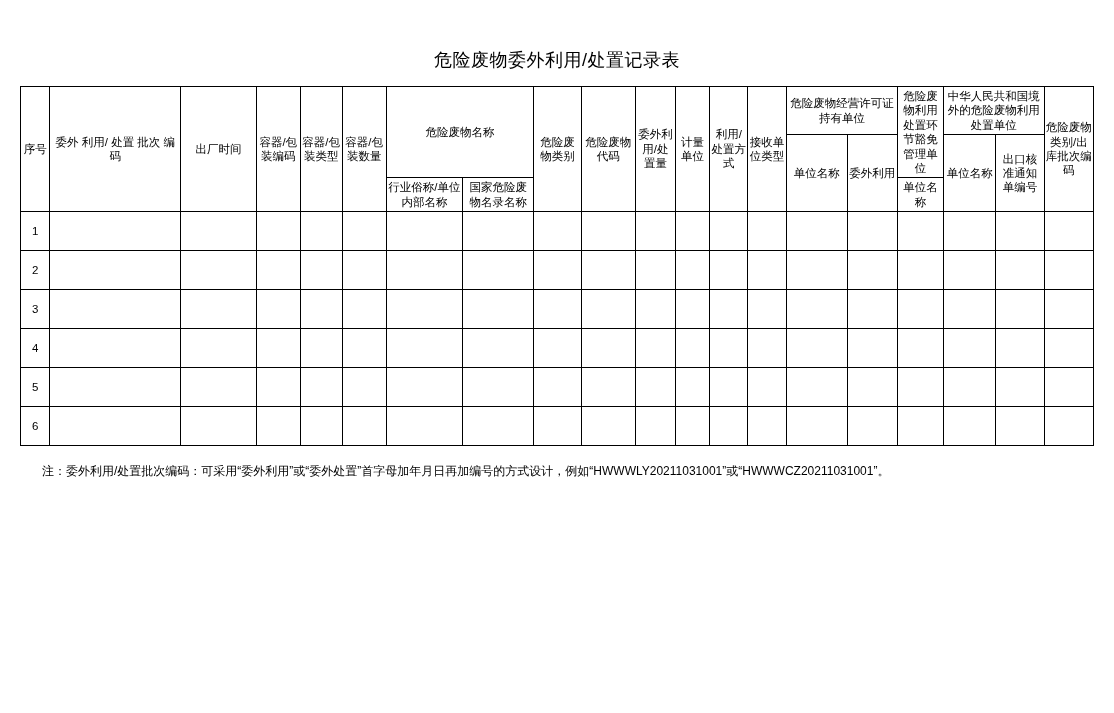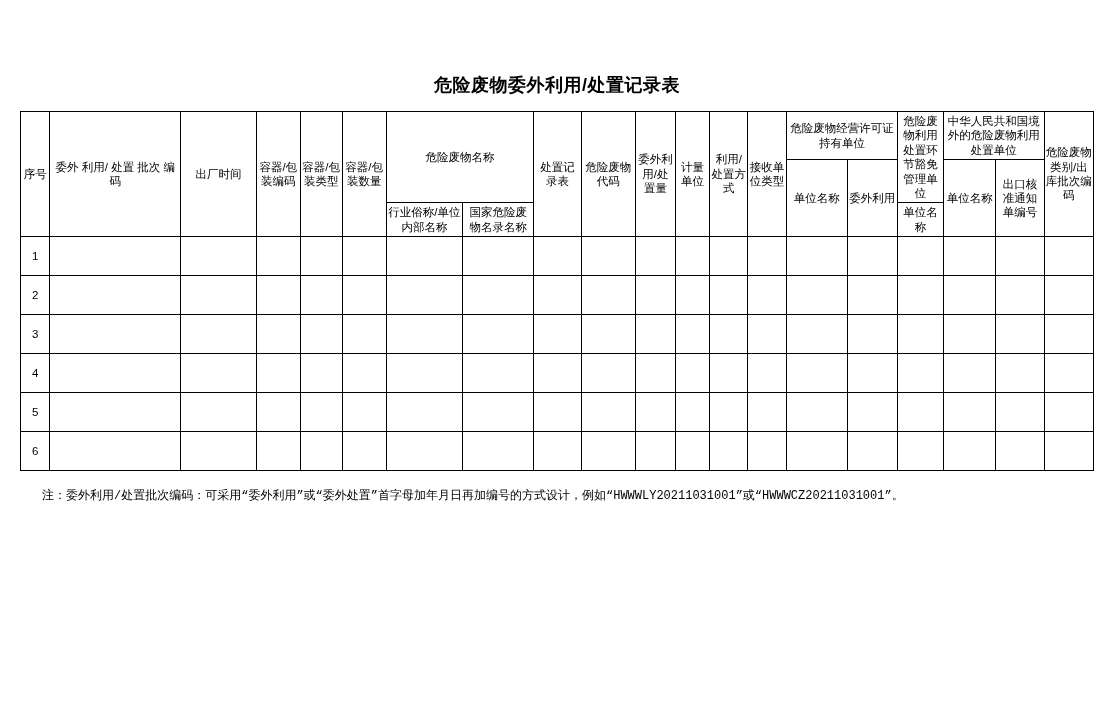--- a/index.html
+++ b/index.html
@@ -17,25 +17,24 @@
   }
   .page {
     width: 1114px;
     height: 713px;
     position: relative;
     box-sizing: border-box;
   }
   .doc-title {
     text-align: center;
     font-size: 18px;
-    font-weight: bold;
+    font-weight: normal;
     padding-top: 48px;
     padding-bottom: 14px;
     letter-spacing: 0.5px;
-    margin-top: 25px;
   }
   table.main {
     border-collapse: collapse;
     table-layout: fixed;
     margin: 0 auto;
     width: 1074px;
   }
   table.main td, table.main th {
     border: 1px solid #000000;
     font-weight: normal;
@@ -62,21 +61,20 @@
     width: 1074px;
     padding-top: 16px;
     font-size: 12px;
     line-height: 1.6;
   }
   .notes .line {
     white-space: nowrap;
   }
   .notes .indent {
     padding-left: 22px;
-    font-family: Liberation Mono, monospace;
   }
 </style>
 </head>
 <body>
 
 <div class="page">
 
   <div class="doc-title">危险废物委外利用/处置记录表</div>
 
   <table class="main">
@@ -104,21 +102,21 @@
     </colgroup>
     <thead>
       <tr>
         <th rowspan="3" class="hdr-tall">序号</th>
         <th rowspan="3">委外 利用/ 处置 批次 编码</th>
         <th rowspan="3">出厂时间</th>
         <th rowspan="3">容器/包装编码</th>
         <th rowspan="3">容器/包装类型</th>
         <th rowspan="3">容器/包装数量</th>
         <th colspan="2" rowspan="2">危险废物名称</th>
-        <th rowspan="3">处置记录表</th>
+        <th rowspan="3">危险废物类别</th>
         <th rowspan="3">危险废物代码</th>
         <th rowspan="3">委外利用/处置量</th>
         <th rowspan="3">计量单位</th>
         <th rowspan="3">利用/处置方式</th>
         <th rowspan="3">接收单位类型</th>
         <th colspan="2">危险废物经营许可证持有单位</th>
         <th rowspan="2">危险废物利用处置环节豁免管理单位</th>
         <th colspan="2">中华人民共和国境外的危险废物利用处置单位</th>
         <th rowspan="3">危险废物类别/出库批次编码</th>
       </tr>

